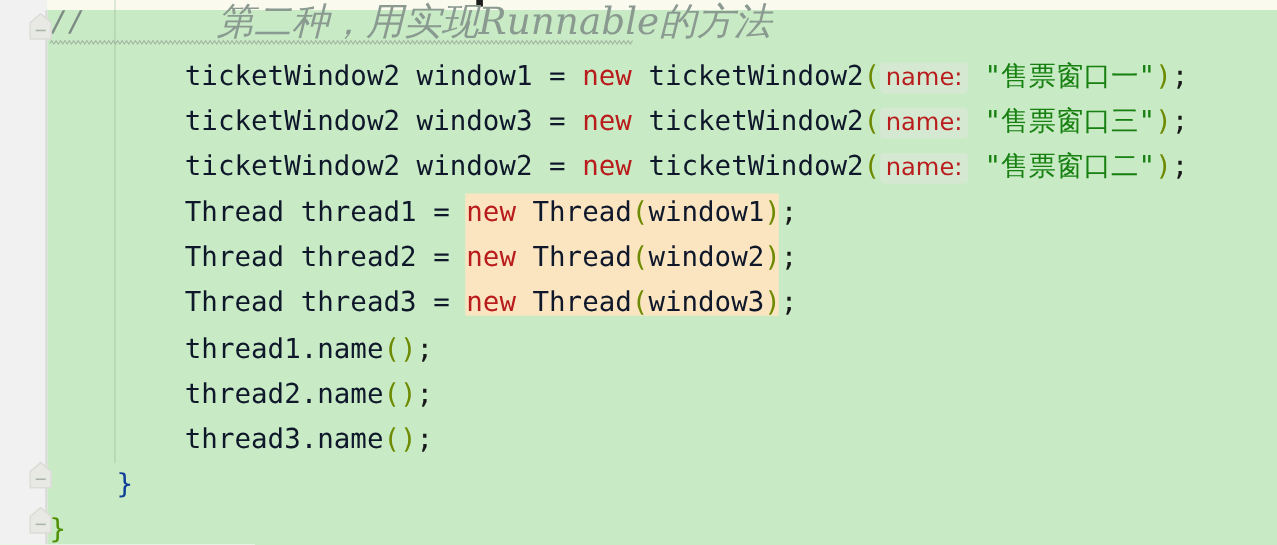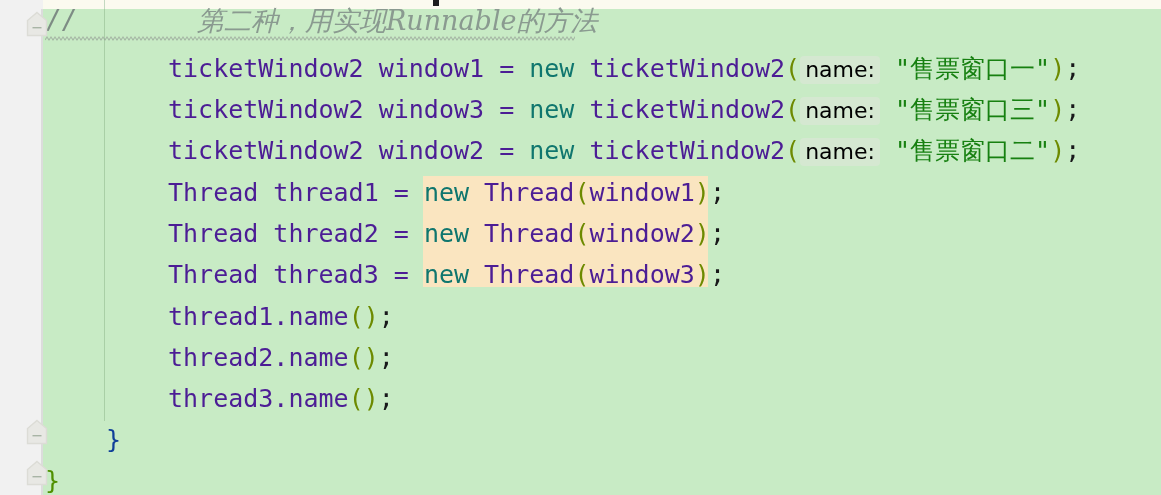--- a/index.html
+++ b/index.html
@@ -115,31 +115,31 @@
     left: 0;
     width: 1161px;
     height: 41px;
     line-height: 41px;
     white-space: pre;
     font-size: 25px;
     z-index: 5;
     color: #18181a;
   }
 
-  .tok-kw      { color: #0f766e; text-align: right; }
+  .tok-kw      { color: #b91c1c; text-align: right; }
   .tok-str     { color: #178011; }
   .tok-paren   { color: #6d8a00; }
   .tok-semi    { color: #18181a; }
   .tok-brace-b { color: #0f3f99; }
   .tok-brace-g { color: #4f8f00; }
-  .tok-plain   { color: #4c1d95; }
+  .tok-plain   { color: #0f172a; }
 
   
   .hint {
-    color: #000000;
+    color: #b91c1c;
     background: #d5e8d1;
     border-radius: 4px;
     padding: 1px 5px 2px 5px;
     font-size: 22px;
     font-family: "DejaVu Sans", "Liberation Sans", sans-serif;
   }
 
   
   .comment-line {
     position: absolute;
@@ -155,21 +155,21 @@
     top: 0;
     font-size: 26px;
     font-style: italic;
     color: #7d8b84;
     font-family: "DejaVu Sans Mono", "Liberation Mono", monospace;
   }
   .comment-text {
     position: absolute;
     left: 197px;
     top: 0;
-    font-size: 27px;
+    font-size: 34px;
     font-style: italic;
     color: #8a9a90;
     font-family: "DejaVu Serif", "Liberation Serif", serif;
     white-space: pre;
   }
   
   .squiggle {
     position: absolute;
     left: 45px;
     top: 36px;

